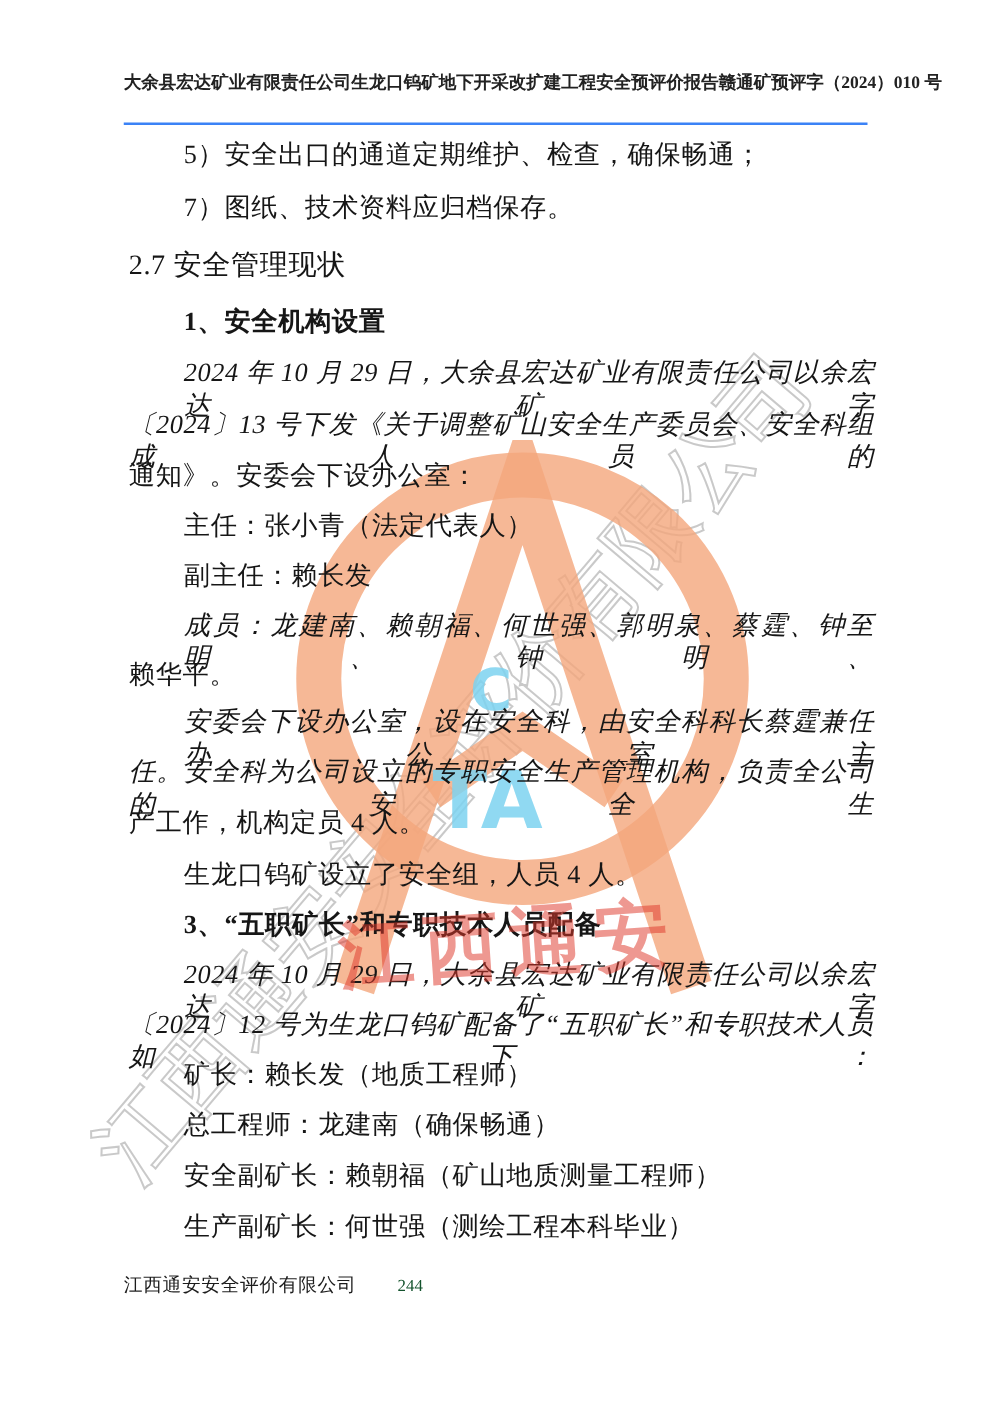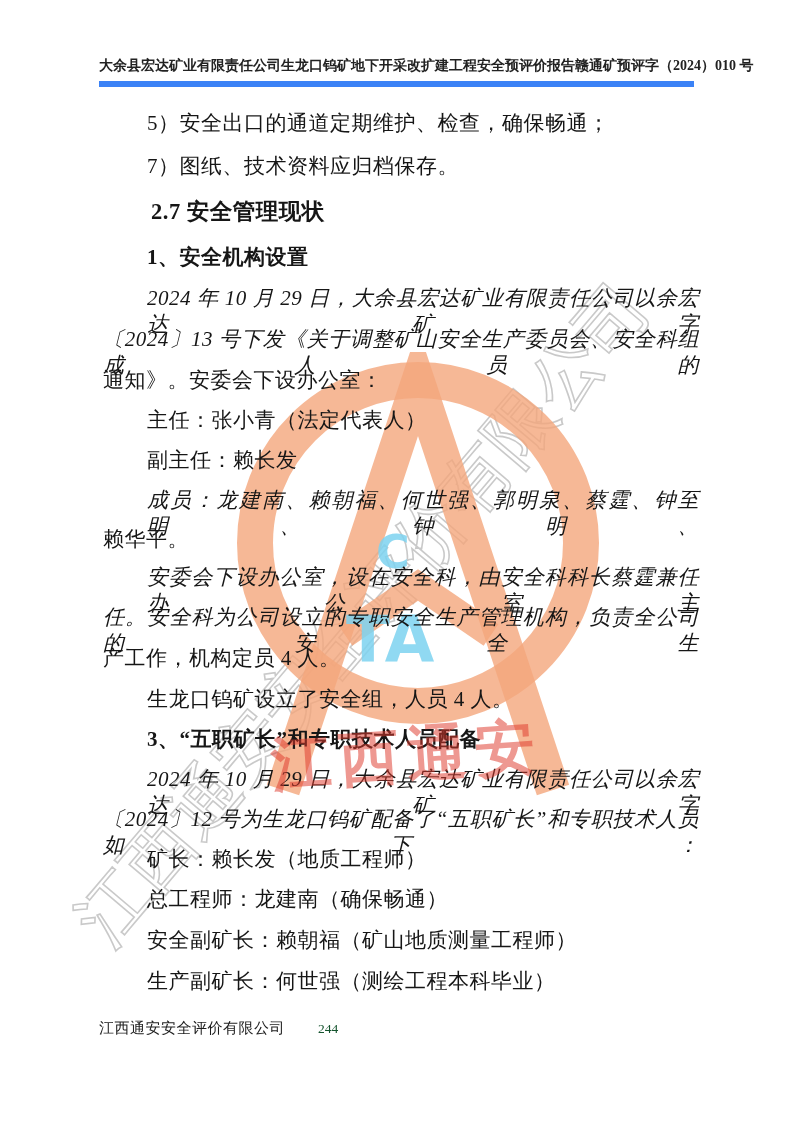--- a/index.html
+++ b/index.html
@@ -5,32 +5,32 @@
   html,body{margin:0;padding:0;background:#ffffff;}
   .page{
     position:relative;width:793px;height:1122px;background:#ffffff;overflow:hidden;
     font-family:"Liberation Serif","DejaVu Serif",serif;color:#161616;
   }
   
   .header{
     position:absolute;left:99px;top:57px;width:595px;
     display:flex;justify-content:space-between;align-items:flex-end;
     font-size:14px;font-weight:bold;color:#222;
-    padding-bottom:6px;border-bottom:6px solid #3b82f6;white-space:nowrap;
+    padding-bottom:23px;border-bottom:2px solid #3b82f6;white-space:nowrap;
   }
   
   .bwrap{position:absolute;left:99px;top:0;width:596px;}
   .line{
     position:absolute;left:4px;width:596px;box-sizing:border-box;
     font-size:21px;line-height:26px;letter-spacing:0.5px;white-space:nowrap;
   }
   .ind{padding-left:44px;}
   .j{white-space:normal;text-align:justify;text-align-last:justify;font-style:italic;}
   .h{font-weight:bold;}
-  .h27{font-weight:bold;font-size:22.5px;margin-left:48px;}
+  .h27{font-weight:normal;font-size:22.5px;}
   
   .wm-diagonal{
     position:absolute;left:363px;top:614px;
     transform:translate(-50%,-50%) rotate(-49.7deg);
     font-size:70px;letter-spacing:0px;white-space:nowrap;
     color:transparent;-webkit-text-stroke:1.6px #c4c4c4;
     opacity:0.9;pointer-events:none;
   }
   .wm-logo{position:absolute;left:228px;top:352px;width:380px;height:450px;pointer-events:none;}
   .wm-red{

